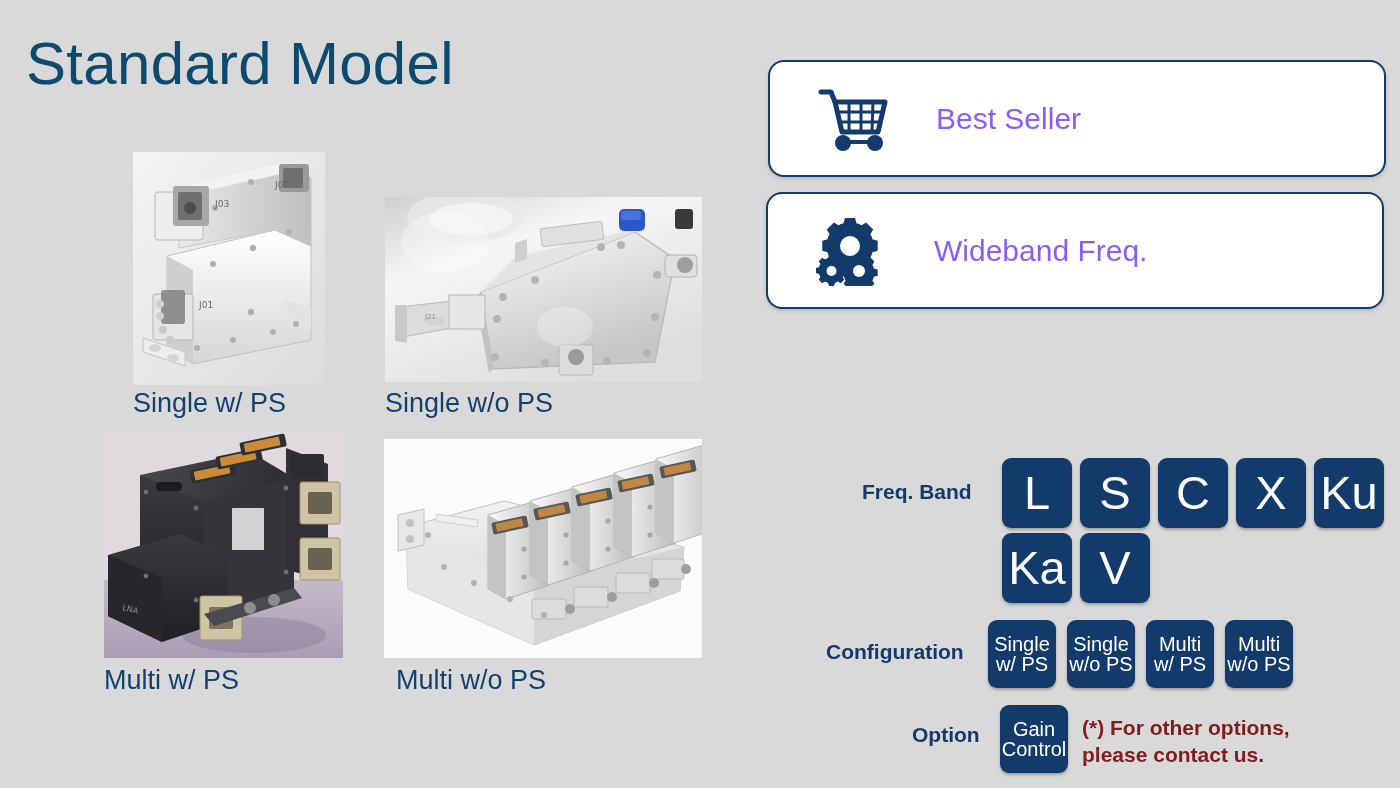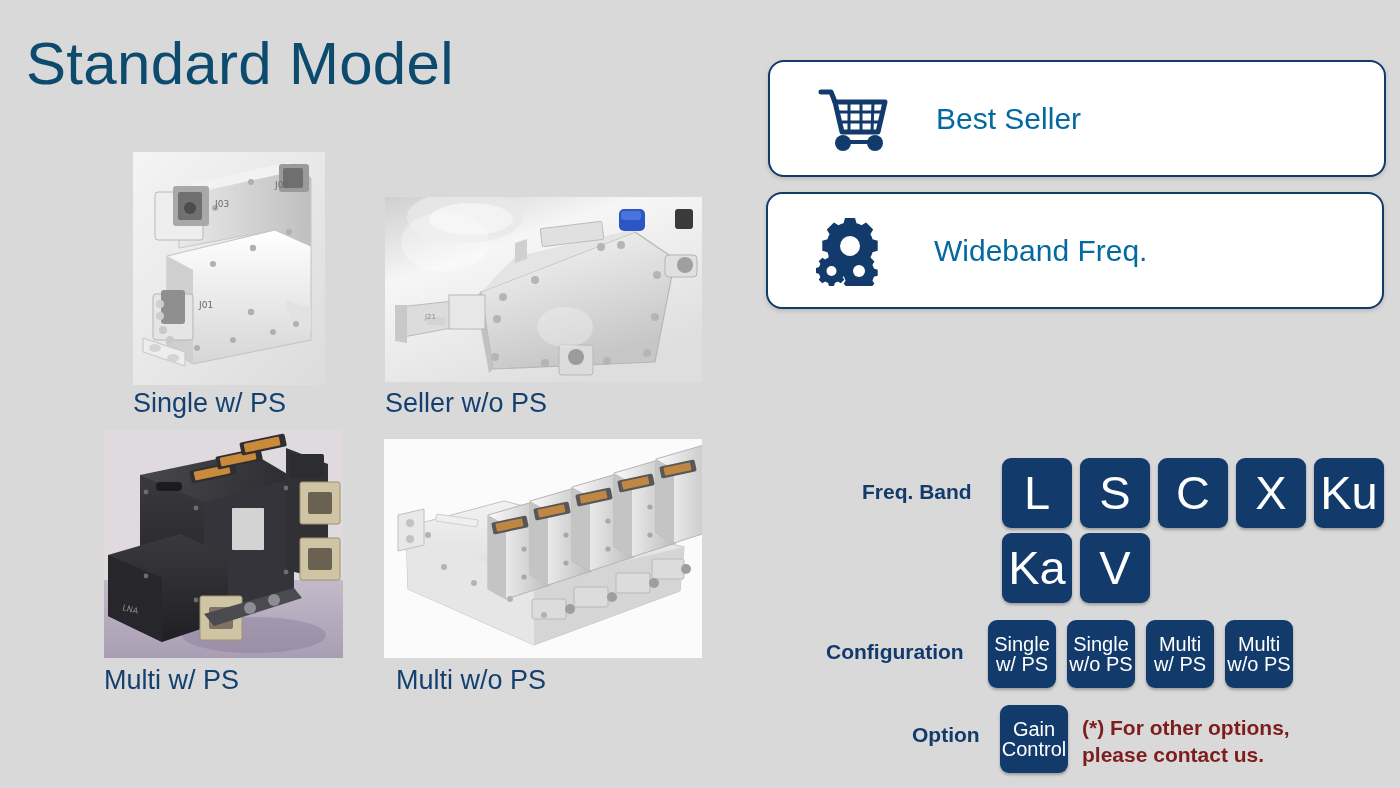--- a/index.html
+++ b/index.html
@@ -44,21 +44,21 @@
     position: absolute;
     background: #ffffff;
     border: 2px solid #123a6b;
     border-radius: 16px;
     display: flex; align-items: center;
     box-shadow: 0 2px 4px rgba(0,0,0,0.15);
   }
   #card-best  { left: 768px; top: 60px;  width: 618px; height: 117px; }
   #card-wide  { left: 766px; top: 192px; width: 618px; height: 117px; }
   .feature-icon { width: 108px; margin-left: 30px; display: flex; justify-content: center; align-items: center; }
-  .feature-label { font-size: 30px; color: #0369a1; margin-left: 28px; }
+  .feature-label { font-size: 30px; color: #8b5cf6; margin-left: 28px; }
 
   
   .spec-row { position: absolute; display: flex; align-items: flex-start; }
   .spec-label {
     font-size: 21px; font-weight: bold; color: #123a6b;
     text-align: left; white-space: nowrap; padding-top: 22px;
   }
   .badges { display: flex; flex-wrap: wrap; }
   .badge {
     background: #123a6b;
@@ -224,21 +224,21 @@
         <circle cx="112" cy="122" r="4" fill="#b5b5b5"></circle>
           <circle cx="110" cy="160" r="4" fill="#b5b5b5"></circle>
         <circle cx="160" cy="166" r="4" fill="#b5b5b5"></circle>
           <circle cx="222" cy="164" r="4" fill="#b5b5b5"></circle>
         <circle cx="262" cy="156" r="4" fill="#b5b5b5"></circle>
 
         <ellipse cx="180" cy="130" rx="28" ry="20" fill="#ffffff" opacity="0.28"></ellipse>
         <ellipse cx="60" cy="45" rx="44" ry="30" fill="#ffffff" opacity="0.30"></ellipse>
       </svg>
     </div>
-    <div class="caption" id="cap2">Seller w/o PS</div>
+    <div class="caption" id="cap2">Single w/o PS</div>
 
     <div class="photo" id="photo3">
       <svg viewBox="0 0 239 228" preserveAspectRatio="none">
         <defs>
           <linearGradient id="g3bg" x1="0" y1="0" x2="0" y2="1">
             <stop offset="0%" stop-color="#d8d4dc"></stop>
               <stop offset="60%" stop-color="#c7bfcd"></stop>
             <stop offset="100%" stop-color="#a99db3"></stop>
           </linearGradient>
           <linearGradient id="blk1" x1="0" y1="0" x2="1" y2="0.4">

